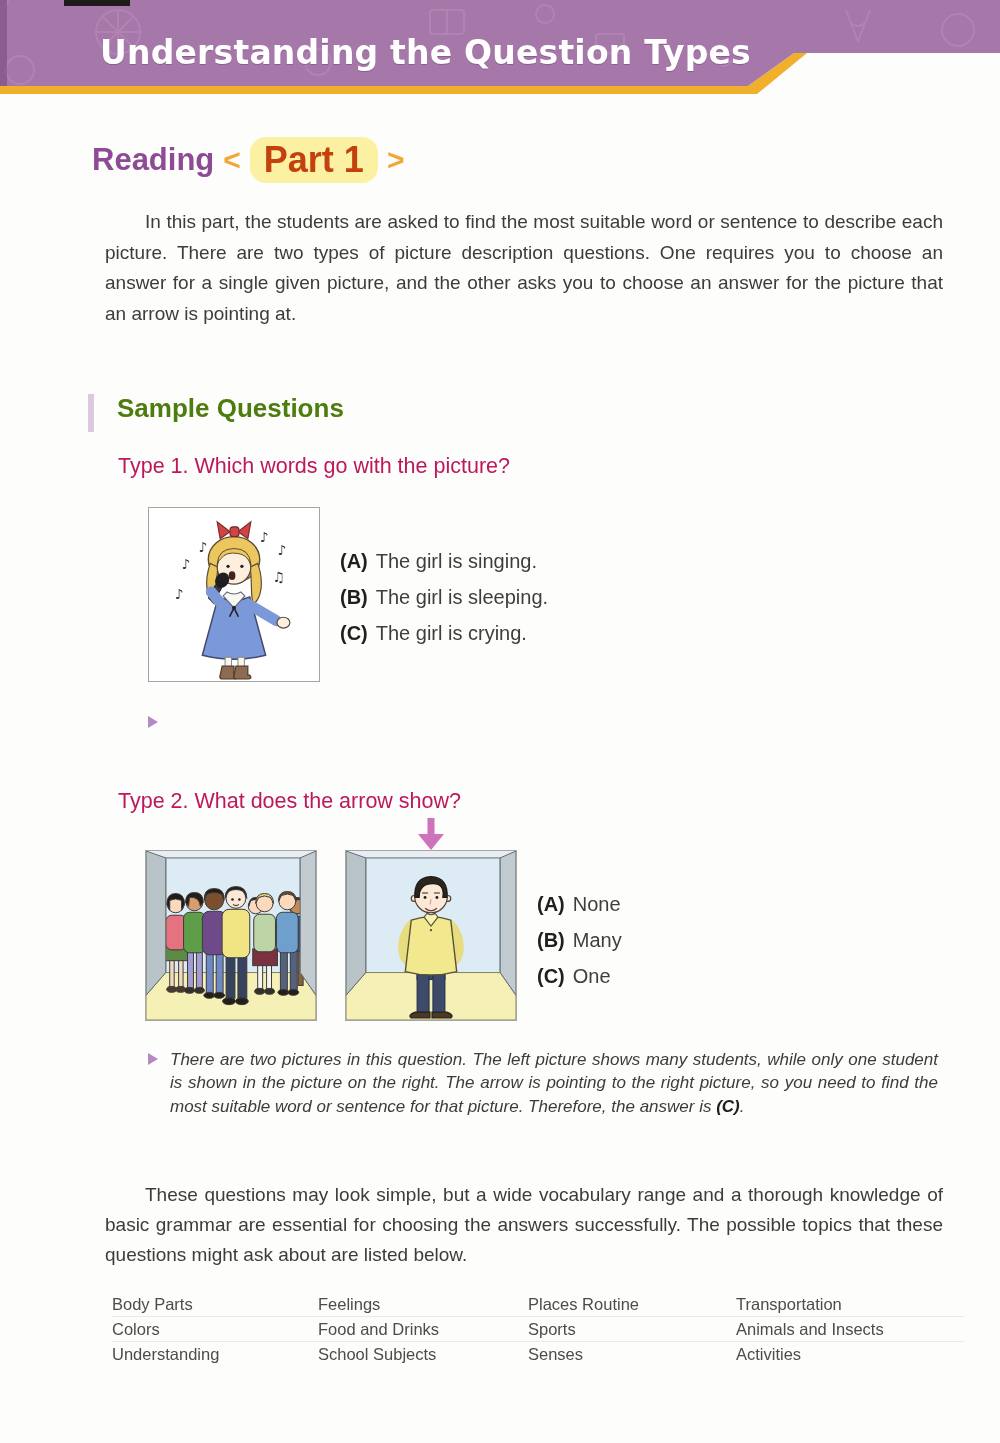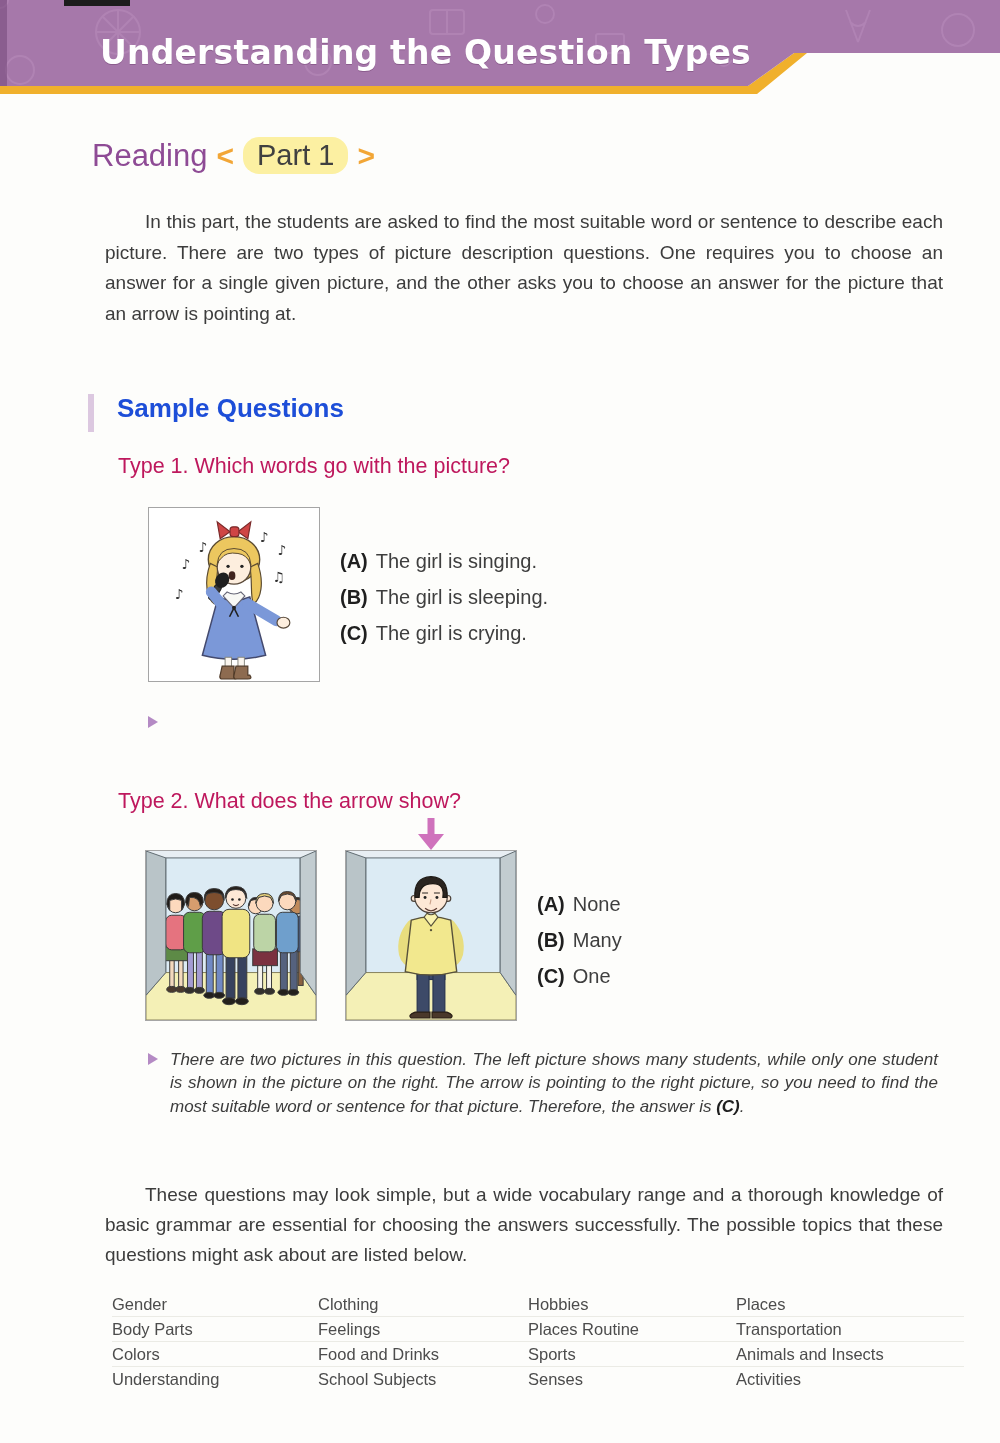--- a/index.html
+++ b/index.html
@@ -11,35 +11,35 @@
   
   .header-svg { position:absolute; top:0; left:0; }
   .header-title {
     position:absolute; top:33px; left:100px; width:700px;
     font-family:"DejaVu Sans", sans-serif; font-weight:800;
     font-size:33px; color:#ffffff; letter-spacing:0.2px;
     text-shadow:0 1px 0 rgba(90,40,90,.35);
   }
   
   .reading-row { position:absolute; top:137px; left:92px; display:flex; align-items:center; gap:9px; }
-  .reading-label { font-size:31px; font-weight:normal; color:#8e4b95; }
+  .reading-label { font-size:31px; font-weight:bold; color:#8e4b95; }
   .chevron { font-size:30px; font-weight:bold; color:#f2a636; }
   .part-pill { background:#fcf0a2; border-radius:16px; padding:2px 14px; }
-  .part-pill span { font-size:29px; font-weight:normal; color:#404040; }
+  .part-pill span { font-size:36px; font-weight:bold; color:#c2410c; }
   
   .para {
     position:absolute; left:105px; width:838px;
     font-size:19px; line-height:30.5px; color:#3c3c3c;
     text-indent:40px; text-align:justify;
   }
   .para-intro { top:207px; }
   .para-closing { top:1180px; line-height:30px; }
   
   .sq-bar { position:absolute; left:88px; top:394px; width:6px; height:38px; background:#dcc8e0; }
-  .sq-heading { position:absolute; left:117px; top:393px; font-size:26px; font-weight:bold; color:#1d4ed8; }
+  .sq-heading { position:absolute; left:117px; top:393px; font-size:26px; font-weight:bold; color:#4d7c0f; }
   .type-title { position:absolute; left:118px; font-size:21.5px; font-weight:normal; color:#be185d; }
   .type1-title { top:454px; }
   .type2-title { top:789px; }
   
   .pic { position:absolute; background:#ffffff; border:1px solid #a5a5a5; }
   .pic-girl { left:148px; top:507px; width:172px; height:175px; }
   .pic-crowd { left:145px; top:850px; width:172px; height:171px; }
   .pic-one { left:345px; top:850px; width:172px; height:171px; }
   .arrow-down { position:absolute; left:417px; top:818px; }
   
@@ -322,26 +322,20 @@
 
   <div class="expl expl-2">
     <span class="tri"></span>
     <span class="expl-text"><span>There are two pictures in this question. The left picture shows many students, while only one student is shown in the picture on the right. The arrow is pointing to the right picture, so you need to find the most suitable word or sentence for that picture. Therefore, the answer is </span><b>(C)</b><span>.</span></span>
   </div>
 
   <p class="para para-closing">These questions may look simple, but a wide vocabulary range and a thorough knowledge of basic grammar are essential for choosing the answers successfully. The possible topics that these questions might ask about are listed below.</p>
 
   <div class="topics">
     <div class="topics-row">
-      <div class="topics-cell">Gender</div>
-      <div class="topics-cell">Clothing</div>
-      <div class="topics-cell">Hobbies</div>
-      <div class="topics-cell">Places</div>
-    </div>
-    <div class="topics-row">
       <div class="topics-cell">Body Parts</div>
       <div class="topics-cell">Feelings</div>
       <div class="topics-cell">Places Routine</div>
       <div class="topics-cell">Transportation</div>
     </div>
     <div class="topics-row">
       <div class="topics-cell">Colors</div>
       <div class="topics-cell">Food and Drinks</div>
       <div class="topics-cell">Sports</div>
       <div class="topics-cell">Animals and Insects</div>

